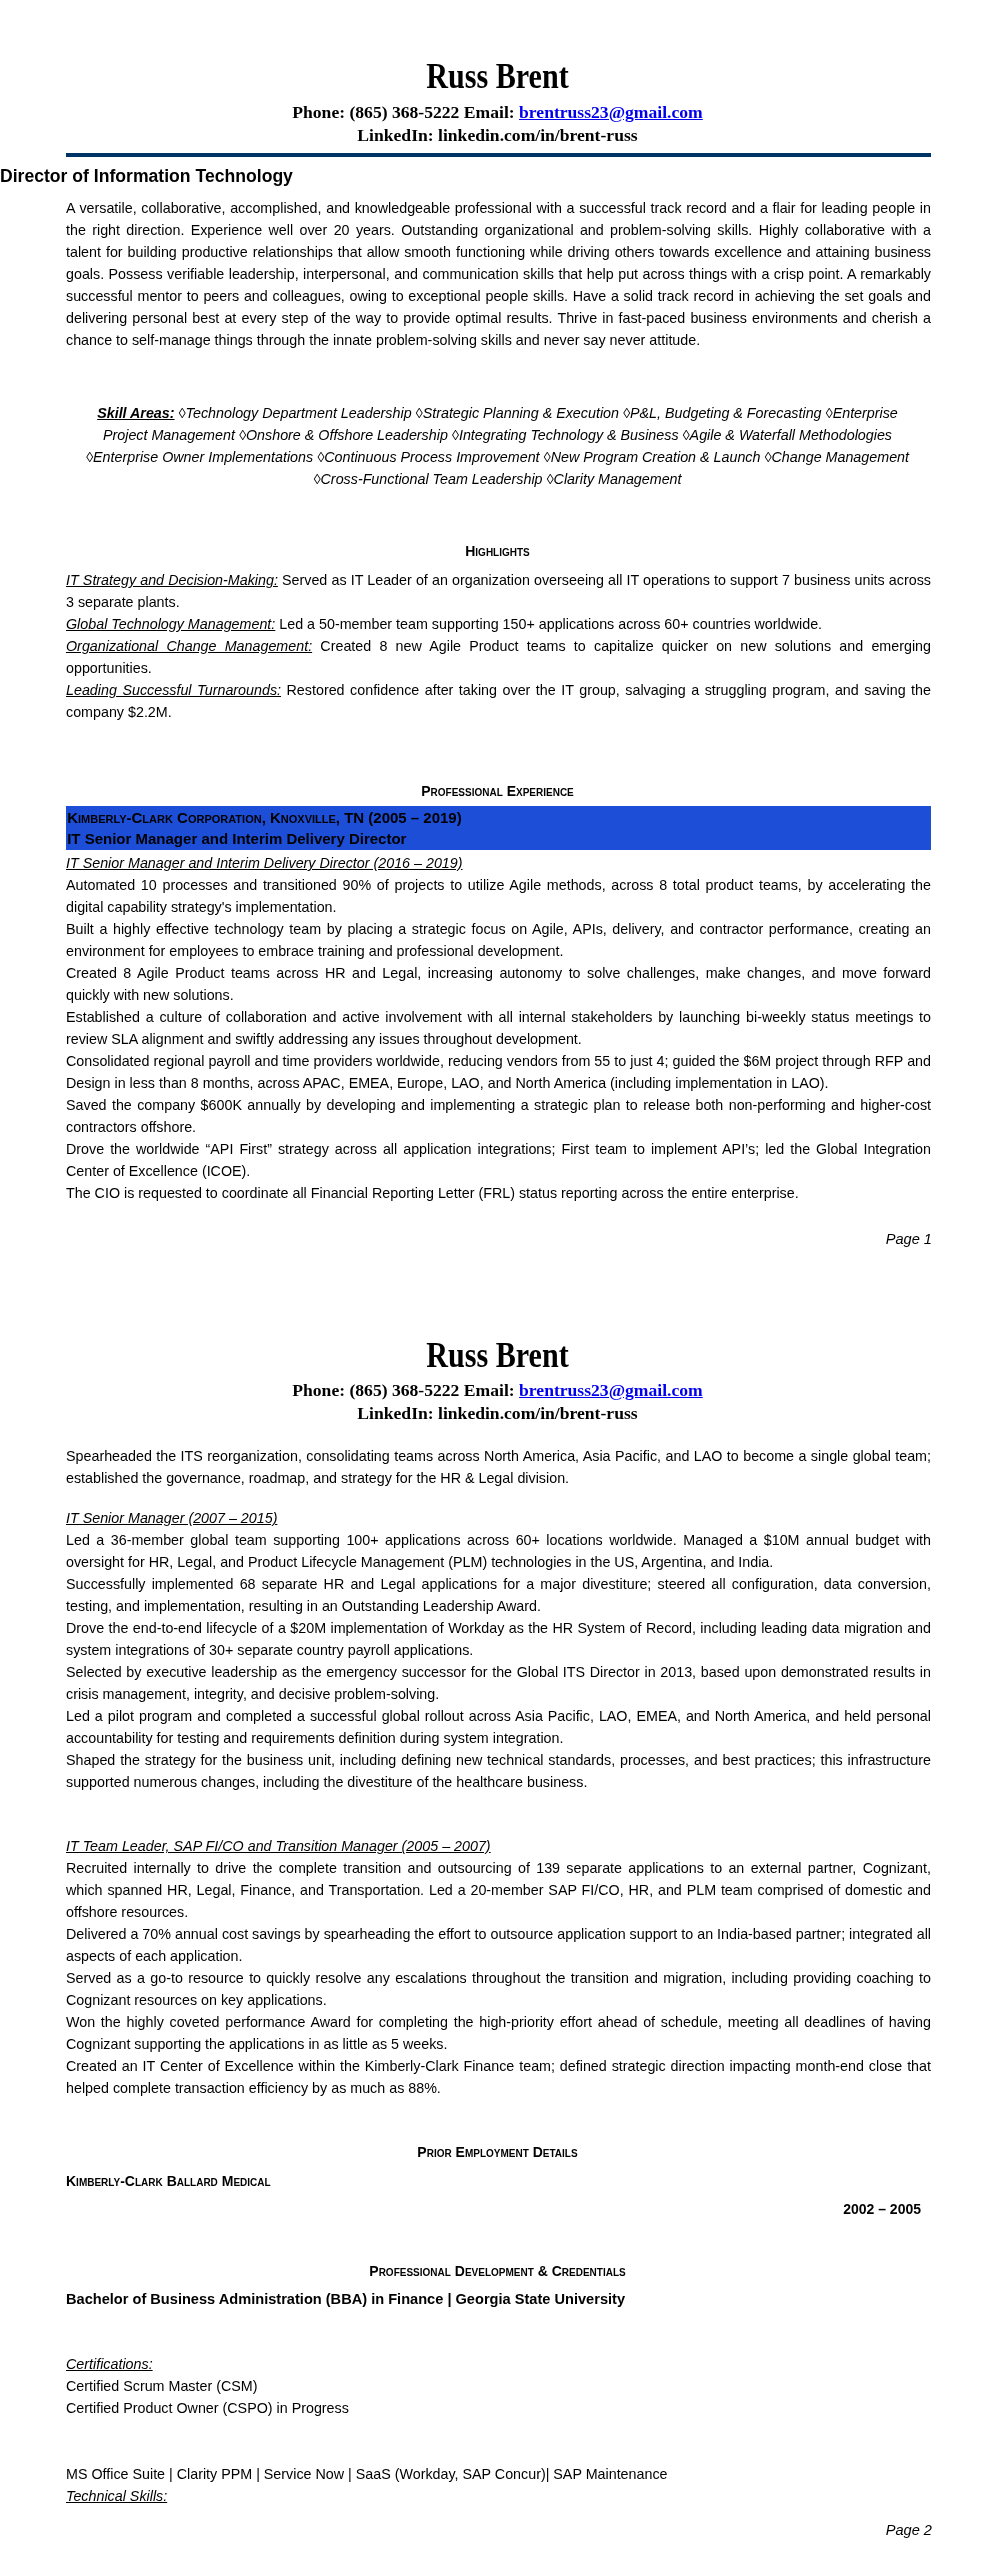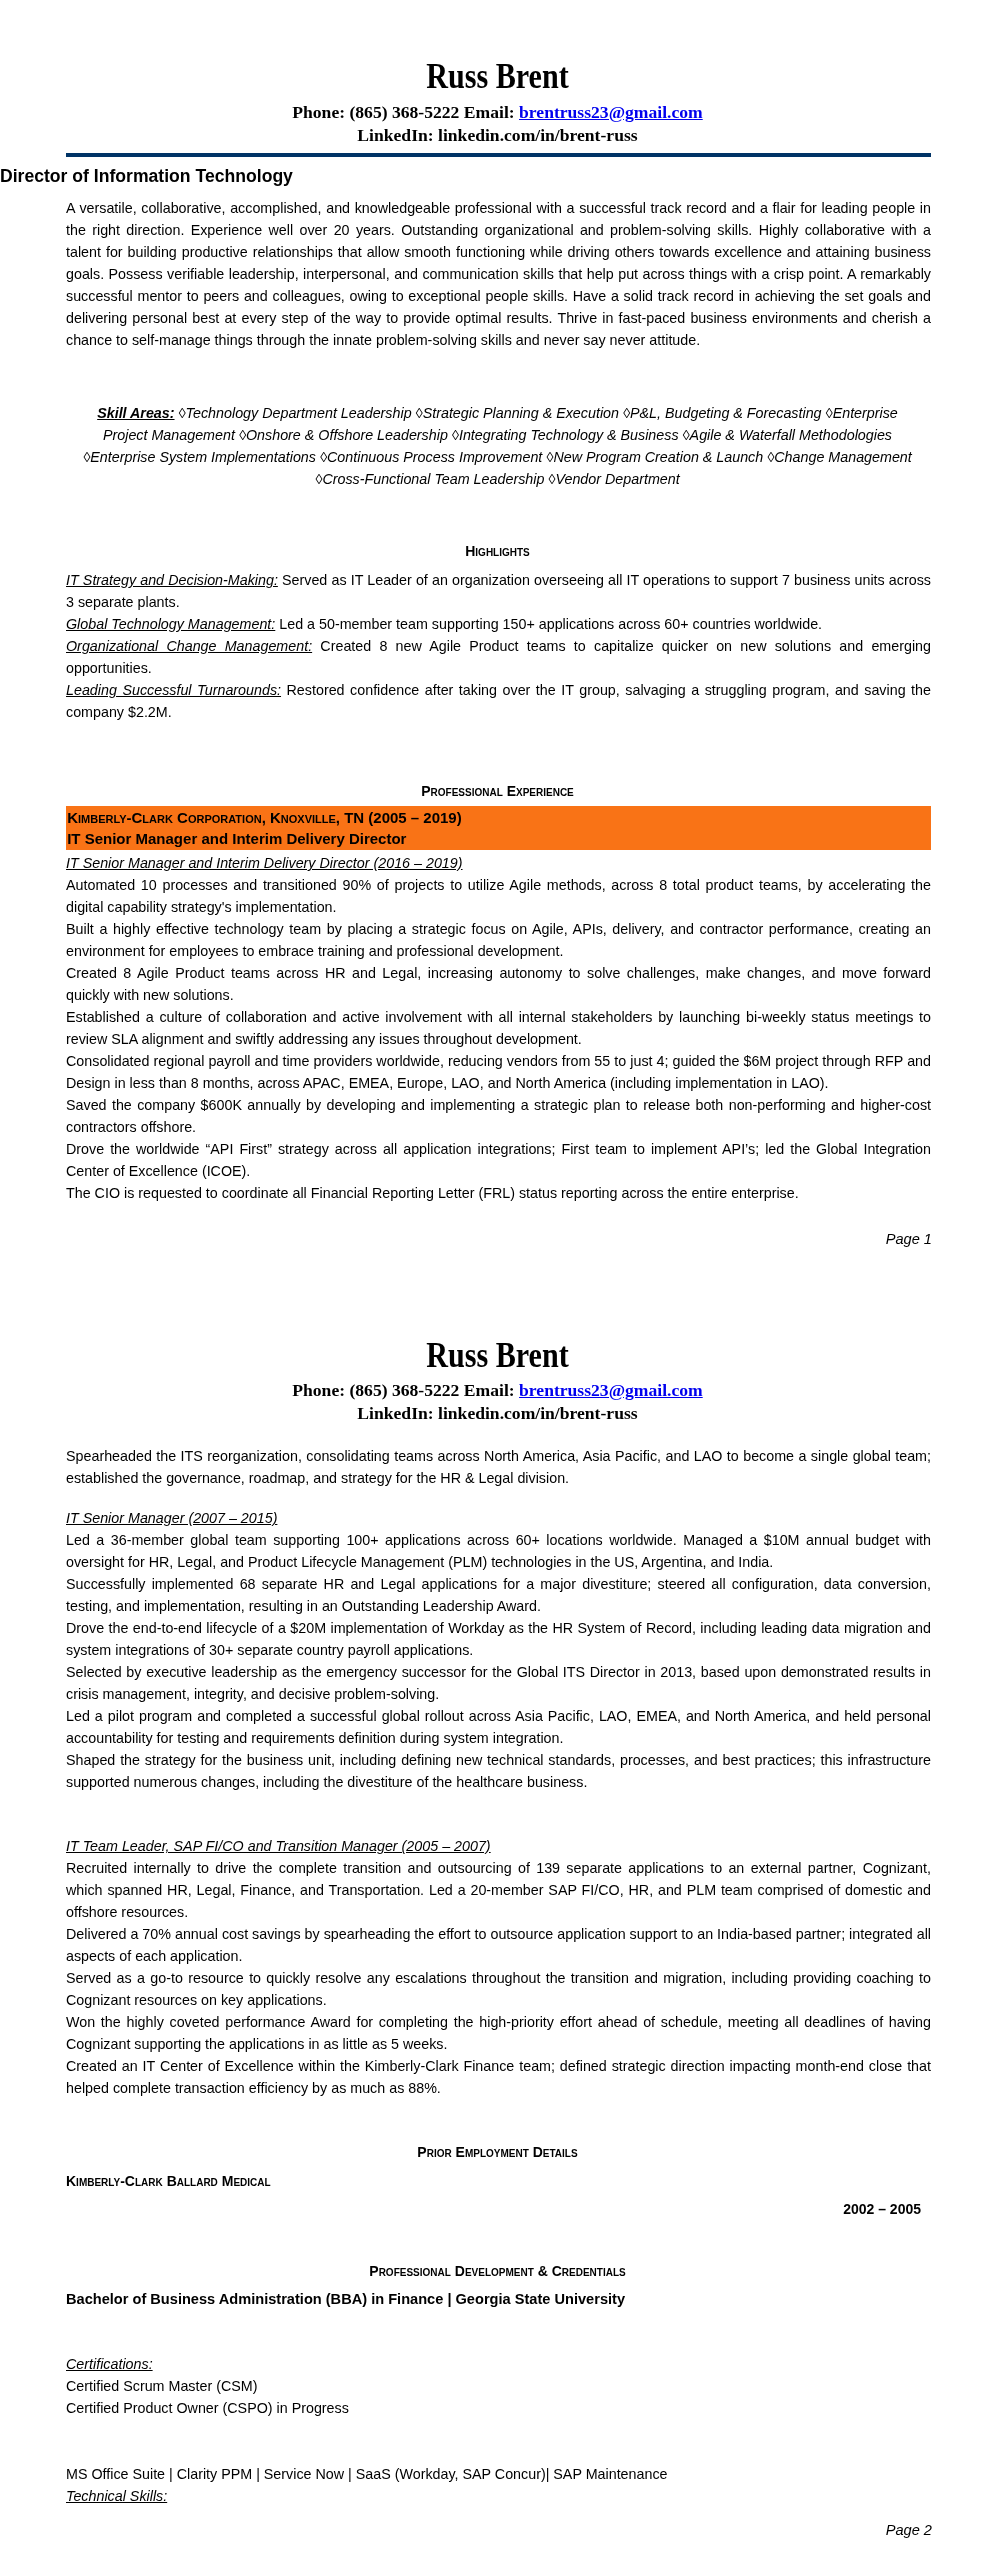--- a/index.html
+++ b/index.html
@@ -15,21 +15,21 @@
   .title { position: absolute; left: 0; width: 995px; text-align: left; font-family: "Liberation Sans", sans-serif; font-weight: bold; font-size: 17.6px; line-height: 21px; }
   .para { font-family: "Liberation Sans", sans-serif; font-size: 14.3px; line-height: 22px; text-align: justify; margin: 0; }
   .para-last { text-align-last: left; }
   .skills { position: absolute; left: 76px; width: 843px; text-align: center; font-family: "Liberation Sans", sans-serif; font-style: italic; font-size: 14.3px; line-height: 22px; }
   .skills .lbl { font-weight: bold; text-decoration: underline; }
 
   .section-head { position: absolute; left: 0; width: 995px; text-align: center; font-family: "Liberation Sans", sans-serif; font-weight: bold; font-variant: small-caps; font-size: 14px; line-height: 17.6px; }
   .hl-label { font-style: italic; text-decoration: underline; }
   .sub-role { font-style: italic; text-decoration: underline; font-family: "Liberation Sans", sans-serif; font-size: 14.3px; line-height: 22px; }
 
-  .company-box { position: absolute; left: 66px; width: 865px; height: 44px; background: #f97316; }
+  .company-box { position: absolute; left: 66px; width: 865px; height: 44px; background: #1d4ed8; }
   .company-box .c1 { position: absolute; left: 1.2px; top: 1.2px; font-family: "Liberation Sans", sans-serif; font-weight: bold; font-variant: small-caps; font-size: 15px; line-height: 21px; }
   .company-box .c2 { position: absolute; left: 1.2px; top: 22px; font-family: "Liberation Sans", sans-serif; font-weight: bold; font-size: 15px; line-height: 21px; }
 
   .page-num { position: absolute; right: 63px; font-family: "Liberation Sans", sans-serif; font-style: italic; font-size: 14.6px; line-height: 17.6px; }
 
   .prior-row { position: absolute; left: 66px; width: 855px; font-family: "Liberation Sans", sans-serif; font-weight: bold; font-size: 14px; line-height: 17.6px; }
   .prior-row .co { font-variant: small-caps; }
   .prior-row .yr { position: absolute; right: 0; top: 0; margin-top: 28px; }
 
   .bold-line { font-family: "Liberation Sans", sans-serif; font-weight: bold; font-size: 14.6px; line-height: 21px; }
@@ -63,26 +63,26 @@
 
   <div class="skills" style="top:402px;">
     <span class="lbl">Skill Areas:</span>
     <span> ◊<span>Technology Department Leadership</span></span>
     <span> ◊<span>Strategic Planning &amp; Execution</span></span>
     <span> ◊<span>P&amp;L, Budgeting &amp; Forecasting</span></span>
     <span> ◊<span>Enterprise Project Management</span></span>
     <span> ◊<span>Onshore &amp; Offshore Leadership</span></span>
     <span> ◊<span>Integrating Technology &amp; Business</span></span>
     <span> ◊<span>Agile &amp; Waterfall Methodologies</span></span>
-    <span> ◊<span>Enterprise System Implementations</span></span>
+    <span> ◊<span>Enterprise Owner Implementations</span></span>
     <span> ◊<span>Continuous Process Improvement</span></span>
     <span> ◊<span>New Program Creation &amp; Launch</span></span>
     <span> ◊<span>Change Management</span></span>
     <span> ◊<span>Cross-Functional Team Leadership</span></span>
-    <span> ◊<span>Vendor Department</span></span>
+    <span> ◊<span>Clarity Management</span></span>
   </div>
 
   <div class="section-head" style="top:543px;">Highlights</div>
 
   <div class="content" style="top:569px;">
     <p class="para para-last"><span class="hl-label">IT Strategy and Decision-Making:</span><span> Served as IT Leader of an organization overseeing all IT operations to support 7 business units across 3 separate plants.</span></p>
     <p class="para para-last"><span class="hl-label">Global Technology Management:</span><span> Led a 50-member team supporting 150+ applications across 60+ countries worldwide.</span></p>
     <p class="para para-last"><span class="hl-label">Organizational Change Management:</span><span> Created 8 new Agile Product teams to capitalize quicker on new solutions and emerging opportunities.</span></p>
     <p class="para para-last"><span class="hl-label">Leading Successful Turnarounds:</span><span> Restored confidence after taking over the IT group, salvaging a struggling program, and saving the company $2.2M.</span></p>
   </div>

